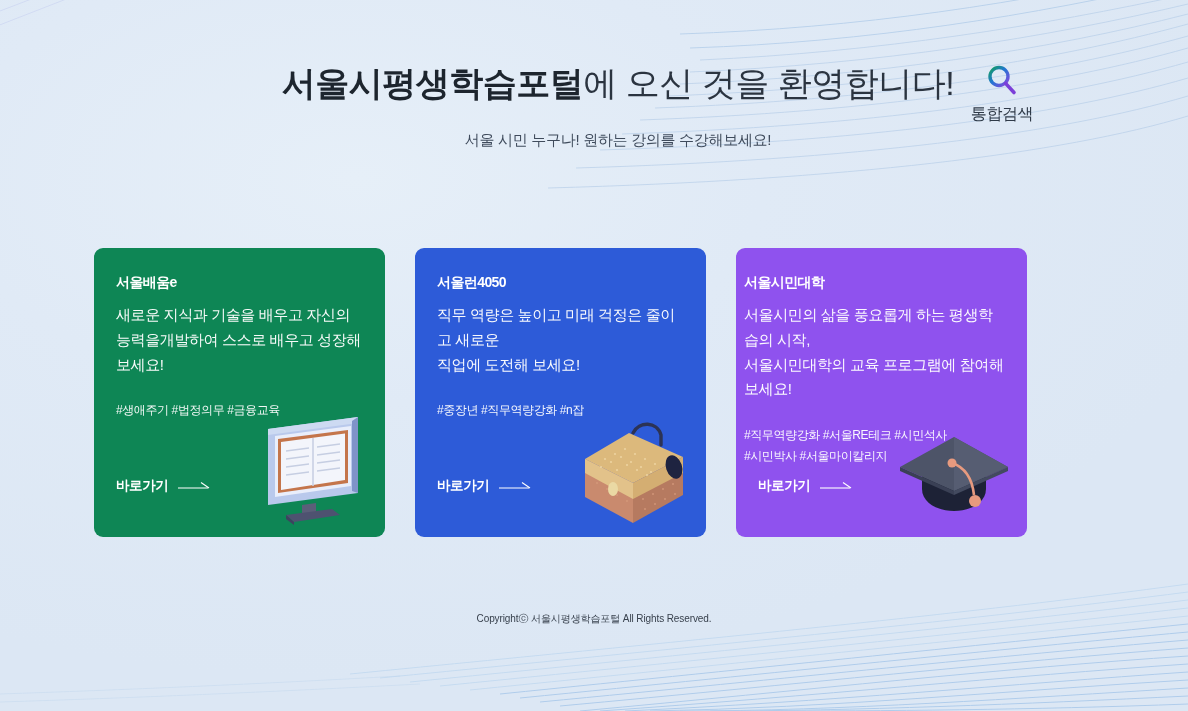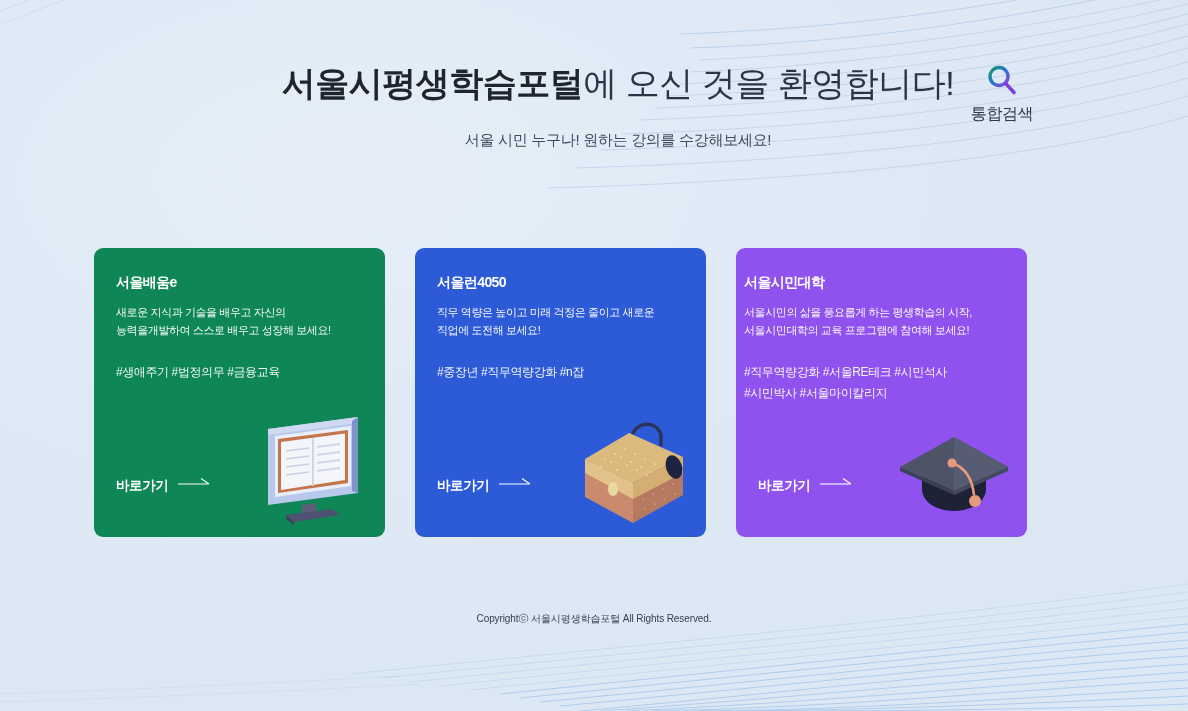--- a/index.html
+++ b/index.html
@@ -111,41 +111,42 @@
   }
 
   .card-title {
     font-size: 14px;
     font-weight: 700;
     letter-spacing: -0.6px;
     margin-bottom: 11px;
   }
 
   .card-desc {
-    font-size: 11px;
+    font-size: 15px;
     line-height: 1.65;
     letter-spacing: -0.4px;
     font-weight: 500;
     opacity: 0.97;
   }
 
   .card-tags {
     margin-top: 23px;
     font-size: 12px;
     line-height: 1.72;
     letter-spacing: -0.4px;
     font-weight: 400;
     opacity: 0.95;
   }
 
   .card-link {
     position: absolute;
     left: 22px;
     bottom: 42px;
     display: flex;
+    align-items: center;
     gap: 9px;
     font-size: 13.5px;
     font-weight: 700;
     letter-spacing: -0.4px;
   }
   .card-link .arrow {
     display: block;
     width: 34px;
     height: 10px;
   }

